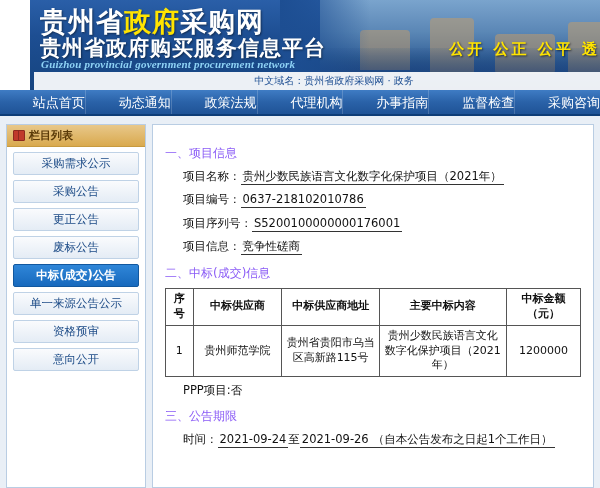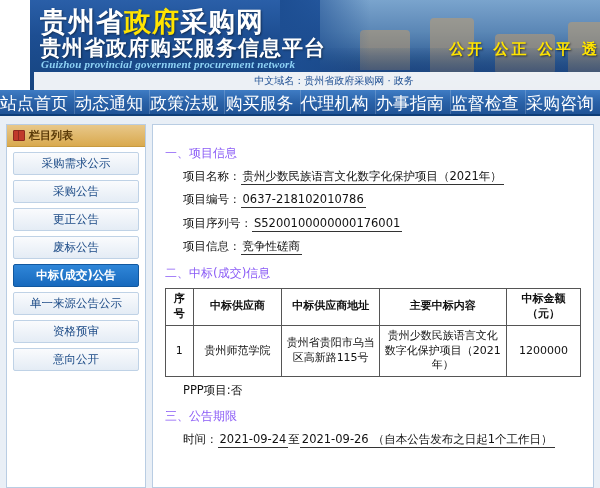--- a/index.html
+++ b/index.html
@@ -89,23 +89,23 @@
   .nav {
     width: 600px; height: 26px;
     background: linear-gradient(180deg, #3f7cc4 0%, #2a62a8 50%, #1f5396 100%);
     display: flex;
     align-items: stretch;
     border-bottom: 2px solid #0e3d77;
   }
   .nav-item {
     flex: 1 1 0;
     color: #ffffff;
-    font-size: 17px;
+    font-size: 13px;
     line-height: 26px;
-    text-align: left;
+    text-align: right;
     cursor: pointer;
     border-right: 1px solid rgba(255,255,255,.18);
     white-space: nowrap;
   }
   .nav-item:last-child { border-right: none; }
 
   
   .content {
     position: relative;
     width: 600px;
@@ -240,21 +240,20 @@
     <div class="title-cn2">贵州省政府购买服务信息平台</div>
     <div class="title-en">Guizhou provincial government procurement network</div>
     <div class="banner-slogan">公开 公正 公平 透明</div>
     <div class="breadcrumb-bar">中文域名：贵州省政府采购网 · 政务</div>
   </div>
 
   <div class="nav">
     <div class="nav-item">站点首页</div>
     <div class="nav-item">动态通知</div>
     <div class="nav-item">政策法规</div>
-    <div class="nav-item">购买服务</div>
     <div class="nav-item">代理机构</div>
     <div class="nav-item">办事指南</div>
     <div class="nav-item">监督检查</div>
     <div class="nav-item">采购咨询</div>
   </div>
 
   <div class="content">
 
     <div class="sidebar">
       <div class="sidebar-head">

